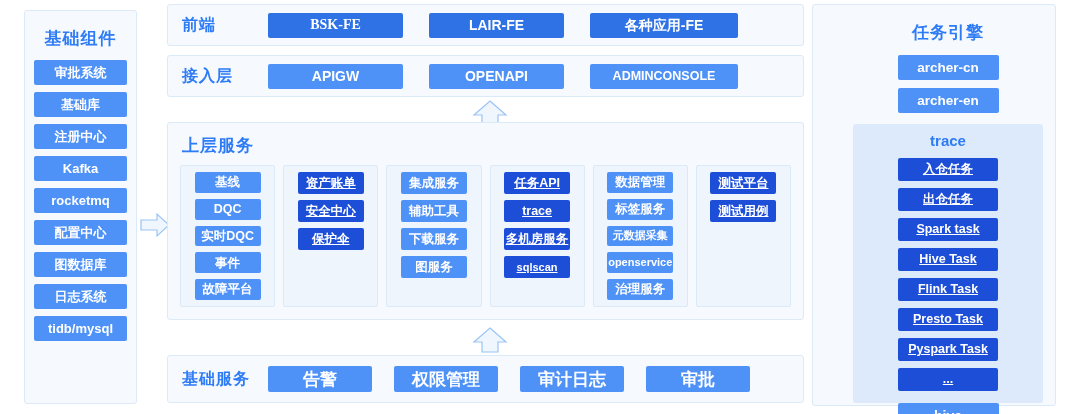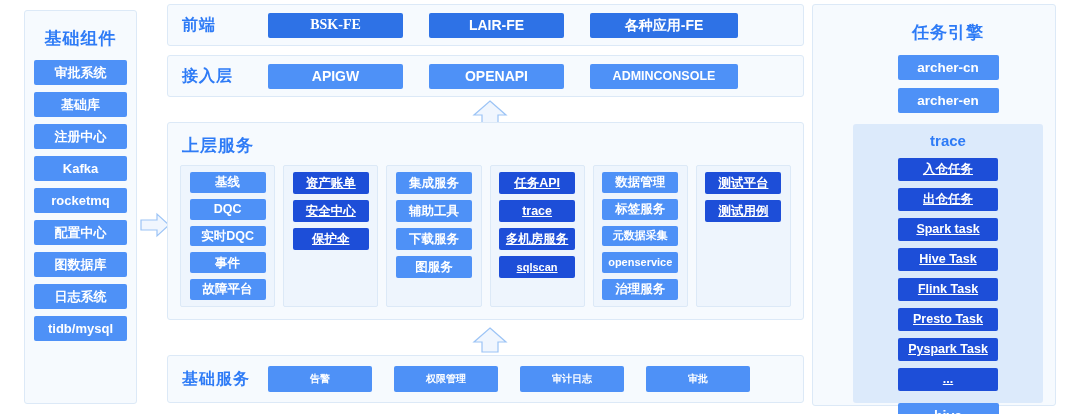--- a/index.html
+++ b/index.html
@@ -83,27 +83,27 @@
   .col{
     background:#EEF5FD;
     border:1px solid #DCE9F7;
     border-radius:2px;
     box-sizing:border-box;
     width:98px;
     height:142px;
     padding:6px 5px;
     display:flex;flex-direction:column;align-items:center;gap:6px;
   }
-  .col .chip{width:76px;height:22px;font-size:12.5px;}
+  .col .chip{width:66px;height:22px;font-size:12.5px;}
   .col .chip.small{font-size:11px;}
 
   #row-basic{left:167px;top:355px;width:637px;height:48px;}
   #row-basic .bar-title{font-size:16px;}
   #row-basic .chips{gap:22px;}
-  #row-basic .chip{height:26px;width:104px;font-size:10px;}
+  #row-basic .chip{height:26px;width:104px;font-size:17px;}
 
   
   #right-panel{left:812px;top:4px;width:244px;height:402px;padding-left:28px;}
   #right-panel .panel-title{font-size:17px;margin-top:16px;margin-bottom:11px;}
   .grid2{
     display:flex;flex-wrap:wrap;gap:8px 9px;justify-content:center;
     padding:0 12px;box-sizing:border-box;
   }
   .grid2 .chip{width:101px;height:25px;font-size:13.5px;}
   #docker-box{

